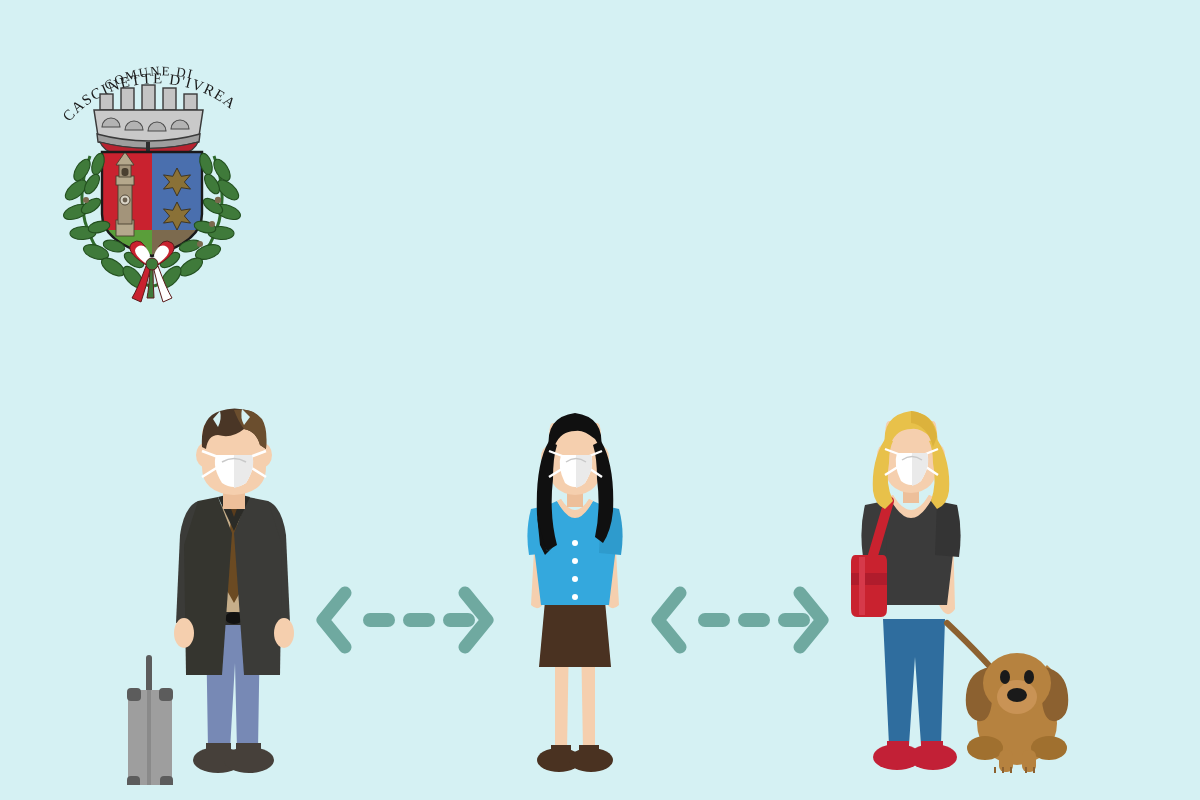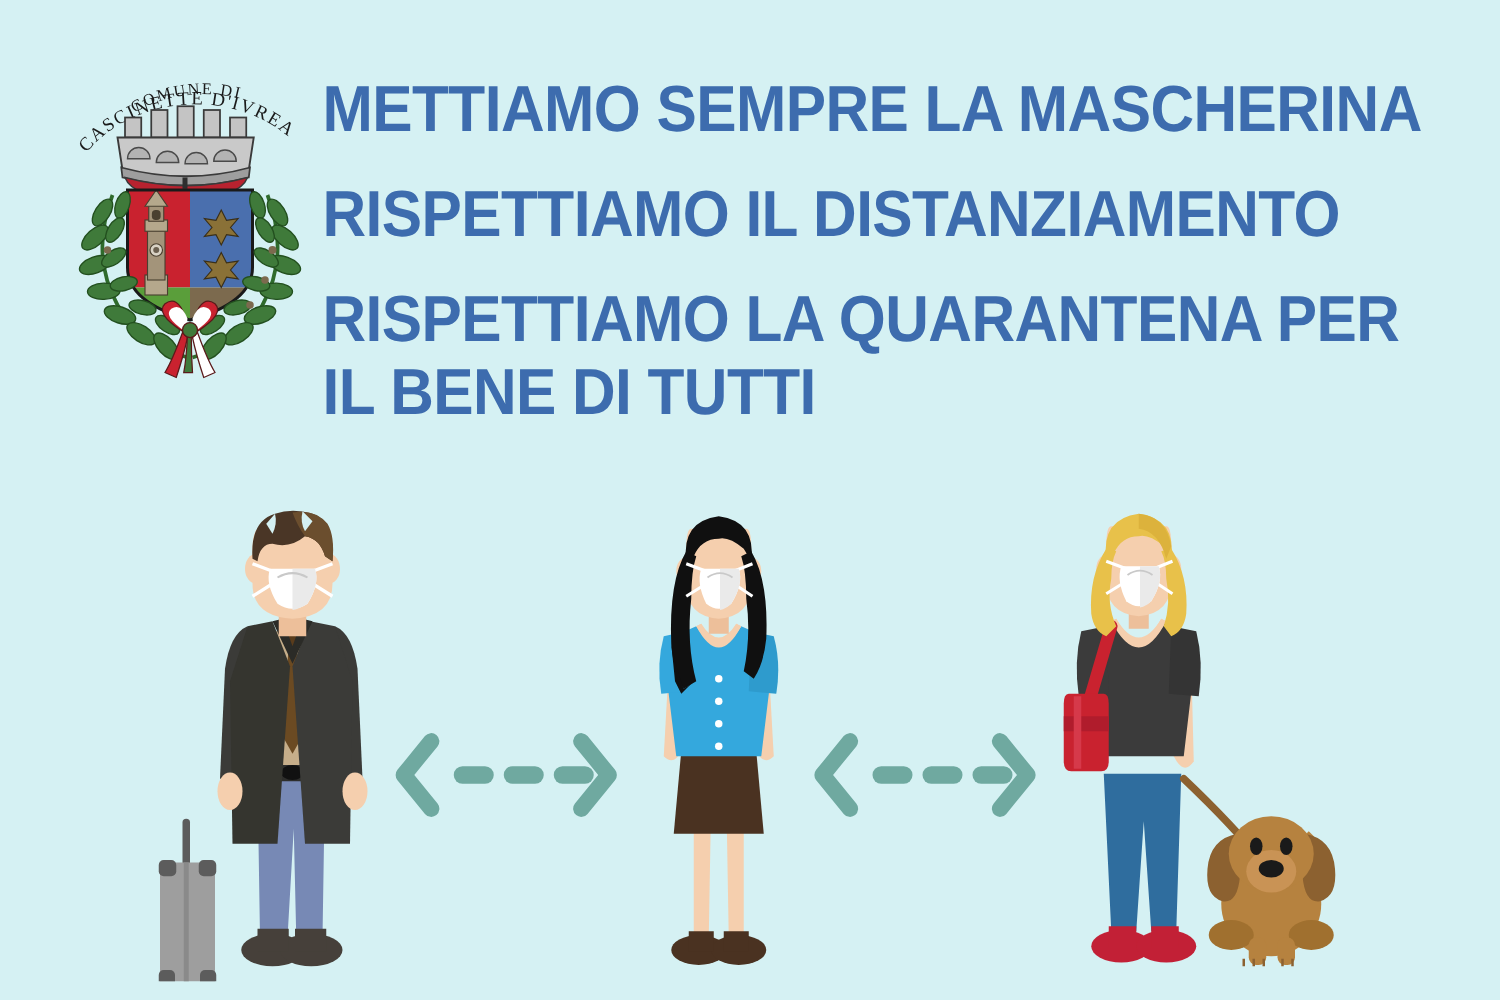--- a/index.html
+++ b/index.html
@@ -172,26 +172,20 @@
         <path d="M 116 241 q 22 -14 14 -22 q -10 -7 -16 10 z" fill="#c9222f"></path>
         <path d="M 114 241 q 18 -12 11 -18 q -8 -5 -13 8 z" fill="#ffffff" stroke="none"></path>
         <path d="M 104 242 q -8 22 -14 32 l 9 4 q 6 -18 9 -32 z" fill="#c9222f"></path>
         <path d="M 116 242 q 8 22 14 32 l -9 4 q -6 -18 -9 -32 z" fill="#ffffff"></path>
         <path d="M 108 244 q -1 20 -3 30 l 7 0 q -1 -14 -1 -30 z" fill="#3f7a3a"></path>
         <circle cx="110" cy="240" r="6" fill="#3f7a3a"></circle>
       </g>
     </svg>
   </div>
 
-  <div class="headline">
-    <div class="hl-line l1">METTIAMO SEMPRE LA MASCHERINA</div>
-    <div class="hl-line l2">RISPETTIAMO IL DISTANZIAMENTO</div>
-    <div class="hl-line l3">RISPETTIAMO LA QUARANTENA PER</div>
-    <div class="hl-line l4">IL BENE DI TUTTI</div>
-  </div>
 
   <div class="scene">
 
     <div class="figure fig-man">
       <svg width="215" height="380" viewBox="0 0 215 380" xmlns="http://www.w3.org/2000/svg">
 
         <g>
           <rect x="36" y="250" width="6" height="40" rx="3" fill="#5c5c5c"></rect>
           <rect x="18" y="285" width="44" height="100" rx="5" fill="#9e9e9e"></rect>
           <rect x="37" y="285" width="4" height="100" fill="#8a8a8a"></rect>

